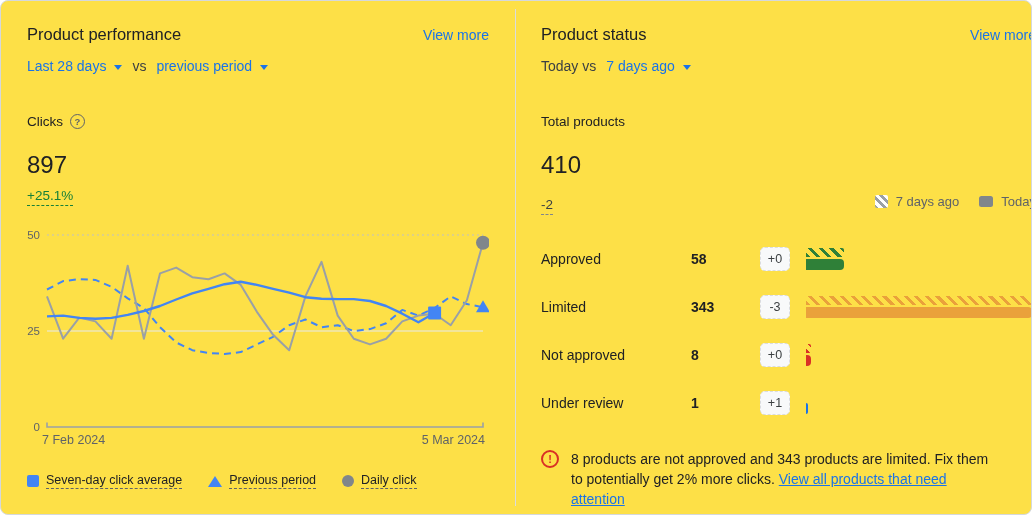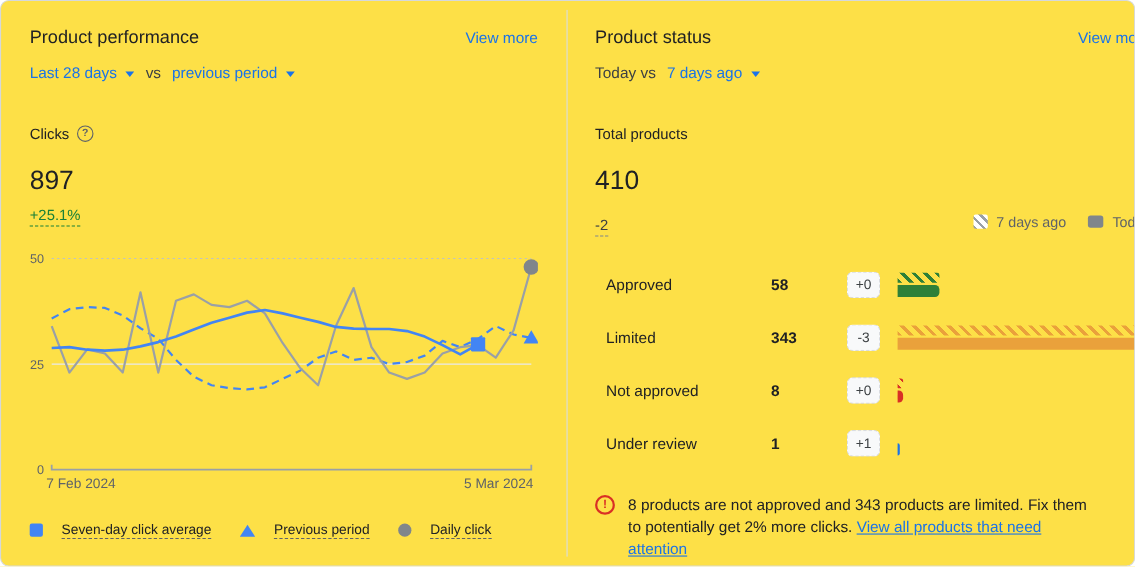--- a/index.html
+++ b/index.html
@@ -28,38 +28,38 @@
              box-sizing:border-box;cursor:pointer;}
   .metric-value{font-size:24px;color:#202124;margin-top:22px;line-height:28px;}
   .metric-delta{display:inline-block;margin-top:9px;font-size:13.5px;color:#188038;
                 border-bottom:1.5px dashed #188038;padding-bottom:2px;}
   .metric-delta.gray{color:#3c4043;border-bottom-color:#80868b;}
 
   .chart-wrap{margin-top:22px;}
   svg text{font-family:"Liberation Sans","DejaVu Sans",sans-serif;}
 
   .legend{margin-top:13px;display:flex;align-items:center;gap:26px;}
-  .leg-item{display:inline-flex;align-items:center;gap:17px;}
+  .leg-item{display:inline-flex;align-items:center;gap:7px;}
   .leg-label{font-size:12.5px;color:#202124;border-bottom:1px dashed #5f6368;padding-bottom:1px;}
   .mk{display:inline-block;flex:none;}
   .mk-square{width:12px;height:12px;border-radius:2px;}
   .mk-circle{width:12px;height:12px;border-radius:50%;}
   .mk-triangle{width:0;height:0;border-left:7px solid transparent;border-right:7px solid transparent;
                border-bottom:11px solid #4285f4;background:transparent !important;}
 
   .total-delta-row{margin-top:9px;display:flex;justify-content:space-between;align-items:center;}
   .bar-legend{display:flex;align-items:center;gap:20px;}
   .bl-item{display:inline-flex;align-items:center;gap:8px;font-size:13px;color:#5f6368;}
   .bl-hatch{width:13px;height:13px;border-radius:2px;
     background:repeating-linear-gradient(45deg,#9aa0a6 0 2.5px,#fff 2.5px 6px);}
   .bl-solid{width:14px;height:11px;border-radius:2.5px;background:#80868b;}
 
   .status-rows{margin-top:20px;}
   .srow{display:flex;align-items:center;height:48px;}
-  .slabel{width:150px;font-size:14px;color:#202124;margin-left:10px;}
+  .slabel{width:150px;font-size:14px;color:#202124;}
   .snum{width:56px;text-align:left;font-size:14px;font-weight:bold;color:#202124;}
   .sbadge{margin-left:13px;width:30px;height:24px;line-height:22px;text-align:center;
           background:#f8f9fa;border:1px dashed #dadce0;border-radius:5px;font-size:12.5px;
           color:#3c4043;box-sizing:border-box;flex:none;}
   .sbars{margin-left:16px;width:230px;display:flex;flex-direction:column;gap:2px;}
   .bar{height:10px;}
   .bar.hatch{height:9px;border-radius:0 2px 2px 0;}
   .bar.solid{height:11px;border-radius:0 4px 4px 0;}
 
   .alert{margin-top:22px;display:flex;gap:12px;width:460px;}

